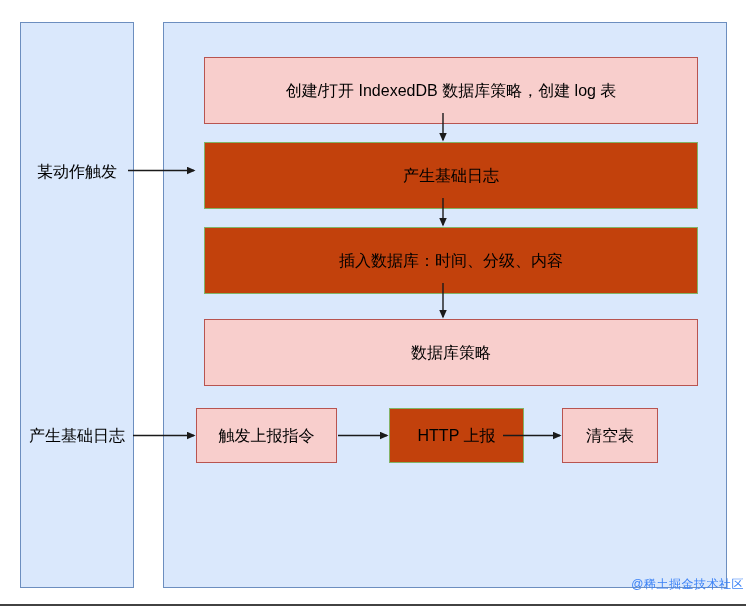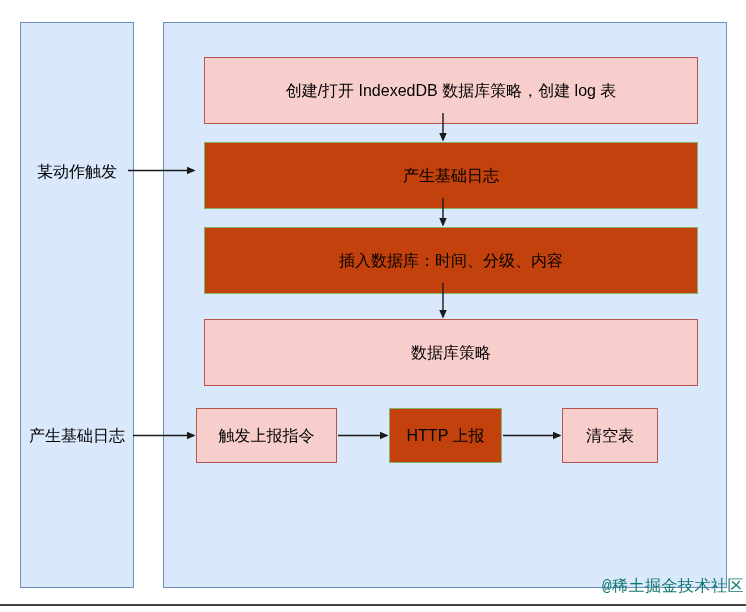--- a/index.html
+++ b/index.html
@@ -31,41 +31,40 @@
   }
   .box-pink{background:#f8cecc;border:1px solid #b85450;}
   .box-green{background:#c2410c;border:1px solid #82b366;}
   .main-box{left:204px;width:494px;height:67px;}
   .main-box-0{top:57px;}
   .main-box-1{top:142px;}
   .main-box-2{top:227px;}
   .main-box-3{top:319px;}
   .bottom-box{top:408px;height:55px;}
   .bottom-box-0{left:196px;width:141px;}
-  .bottom-box-1{left:389px;width:113px;}
+  .bottom-box-1{left:389px;width:135px;}
   .bottom-box-2{left:562px;width:96px;}
   .lane-label{
     position:absolute;
     left:20px;width:114px;
     text-align:center;
     font-size:16px;color:#000000;
   }
   .lane-label-0{top:162px;}
   .lane-label-1{top:426px;}
   .arrow-layer{
     position:absolute;left:0;top:0;width:746px;height:612px;
     pointer-events:none;
   }
   .watermark{
     position:absolute;
     right:2px;top:576px;
-    font-size:16px;
-    color:#0f766e;
+    font-size:12px;
+    color:#3b82f6;
     letter-spacing:0.5px;
-    font-family:Liberation Mono, monospace;
   }
   .bottom-line{
     position:absolute;
     left:0;top:604px;width:746px;height:2px;
     background:#424242;
   }
 </style>
 </head>
 <body>
 

